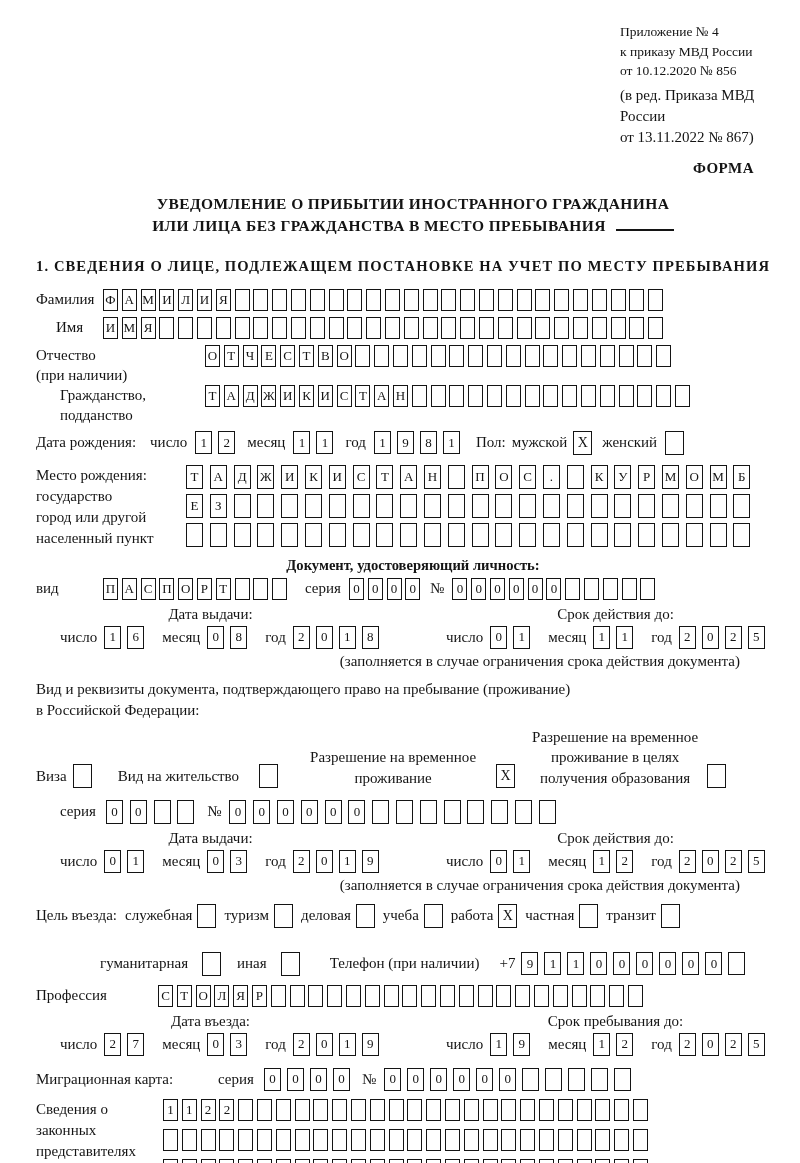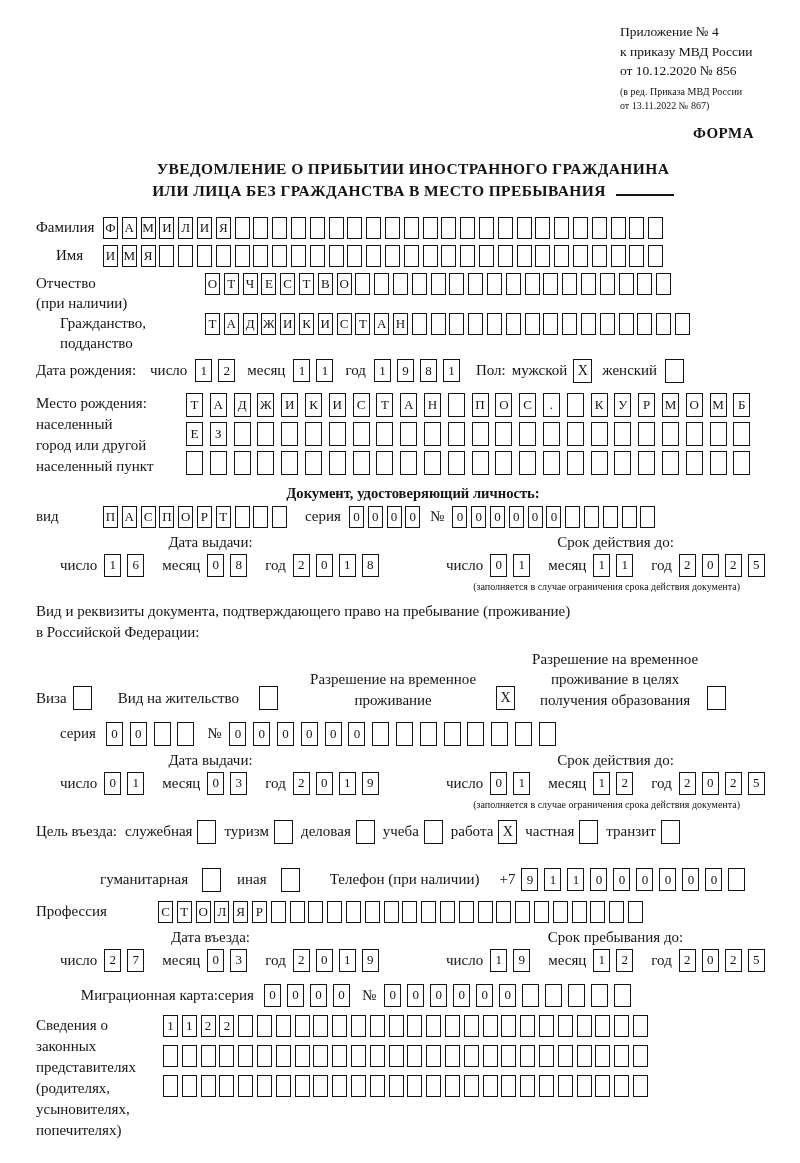--- a/index.html
+++ b/index.html
@@ -7,21 +7,21 @@
   body {
     width:800px; height:1163px; overflow:hidden;
     color:#141414;
     font-family:"Liberation Serif", "DejaVu Serif", serif;
     font-size:15px;
   }
   .page { padding:22px 10px 0 36px; position:relative; }
 
   
   .topright { margin-left:584px; line-height:1.45; font-size:13.5px; }
-  .topright .rev { font-size:10px; margin-top:4px; line-height:1.4; }
+  .topright .rev { font-size:15px; margin-top:4px; line-height:1.4; }
   .forma { text-align:right; padding-right:36px; font-weight:bold; font-size:15px; margin-top:12px; letter-spacing:0.5px; }
 
   
   .title { text-align:center; font-weight:bold; font-size:15.5px; margin-top:16px; line-height:1.45; letter-spacing:0.4px; }
   .titleblank { display:inline-block; width:58px; border-bottom:2px solid #141414; height:14px; margin-left:10px; }
   .s1head { font-weight:bold; font-size:14.6px; margin-top:20px; letter-spacing:1.1px; }
 
   
   .frow { display:flex; align-items:center; margin-top:6px; }
   .lbl { flex:none; }
@@ -44,21 +44,21 @@
   }
 
   
   .dheads { display:flex; margin-top:6px;gap:30px; }
   .dh1 { width:352px; text-align:center; }
   .dh2 { width:352px; text-align:center; margin-left:26px; }
   .drow { display:flex; align-items:center; margin-top:3px; padding-left:24px; }
   .dgroup { display:flex; align-items:center; width:360px; flex:none; }
   .dgroup .dl { margin-right:7px; }
   .dgroup .gap { width:12px; }
-  .dnote { text-align:right; padding-right:50px; font-size:10px; margin-top:4px; }
+  .dnote { text-align:right; padding-right:50px; font-size:15px; margin-top:4px; }
 
   
   .para { margin-top:8px; line-height:1.5; }
   .opts { display:flex; align-items:flex-end; margin-top:8px; }
   .optlbl { line-height:24px; }
   .opttext { text-align:center; line-height:1.35; }
   .mt2 { margin-top:2px; }
 
   
   .purp { display:flex; align-items:center; margin-top:10px; }
@@ -91,20 +91,21 @@
   </div>
   <div class="forma">ФОРМА</div>
 
   <div class="title">
     <div>УВЕДОМЛЕНИЕ О ПРИБЫТИИ ИНОСТРАННОГО ГРАЖДАНИНА</div>
     <div>
       <span>ИЛИ ЛИЦА БЕЗ ГРАЖДАНСТВА В МЕСТО ПРЕБЫВАНИЯ</span><span class="titleblank"></span>
     </div>
   </div>
 
+  <div class="s1head">1. СВЕДЕНИЯ О ЛИЦЕ, ПОДЛЕЖАЩЕМ ПОСТАНОВКЕ НА УЧЕТ ПО МЕСТУ ПРЕБЫВАНИЯ</div>
 
   <div class="frow" style="margin-top:14px;">
     <span class="lbl" style="width:67px;">Фамилия</span>
     <span class="cells">
         <span>Ф</span>
         <span>А</span>
         <span>М</span>
         <span>И</span>
         <span>Л</span>
         <span>И</span>
@@ -262,21 +263,21 @@
     <span class="ml10">Пол:</span>
     <span class="ml6 mr6">мужской</span>
     <span class="checkbox">X</span>
     <span class="ml10 mr8">женский</span>
     <span class="checkbox"></span>
   </div>
 
   <div class="frow toprow" style="margin-top:10px;">
     <div class="lblblock" style="width:150px; line-height:21px;">
       <div>Место рождения:</div>
-      <div>населенный</div>
+      <div>государство</div>
       <div>город или другой</div>
       <div>населенный пункт</div>
     </div>
     <div>
       <div class="cells wide" style="display:flex; margin-bottom:5px;">
           <span>Т</span>
           <span>А</span>
           <span>Д</span>
           <span>Ж</span>
           <span>И</span>
@@ -647,21 +648,21 @@
       <span class="dl">год</span>
       <span class="cells date">
           <span>2</span>
           <span>0</span>
           <span>2</span>
           <span>5</span>
         </span>
     </div>
   </div>
 
-  <div class="frow" style="margin-top:12px;text-align:right;">
+  <div class="frow" style="margin-top:12px;">
     <span class="lbl" style="width:182px;">Миграционная карта:</span>
     <span class="mr10">серия</span>
     <span class="cells date">
         <span>0</span>
         <span>0</span>
         <span>0</span>
         <span>0</span>
       </span>
     <span class="ml6 mr8">№</span>
     <span class="cells date">

